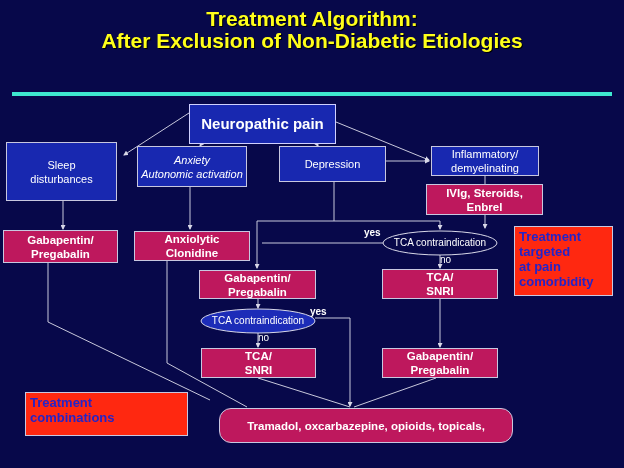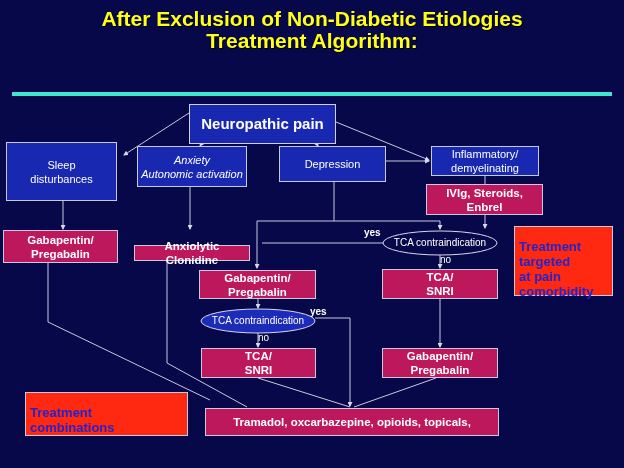--- a/index.html
+++ b/index.html
@@ -3,31 +3,31 @@
 <meta charset="utf-8">
 <style>
   html, body { margin:0; padding:0; }
   body { width:624px; height:468px; background:#07084a; position:relative; overflow:hidden; font-family:"Liberation Sans", sans-serif; }
   .title { position:absolute; left:0; width:624px; top:8px; text-align:center; color:#ffff1a; font-weight:bold; font-size:21px; line-height:22px; text-shadow:1px 1px 0 #000; }
   .rule { position:absolute; left:12px; top:92px; width:600px; height:4px; background:#3ee8d0; }
   .box { position:absolute; box-sizing:border-box; display:flex; align-items:center; justify-content:center; text-align:center; font-weight:bold; color:#fff; border:1px solid #c8c8e0; white-space:pre-line; }
   .blue { background:#1828b0; font-weight:normal; font-size:11px; line-height:14px; }
   .blue.big { font-weight:bold; font-size:15px; border:1px solid #d0d0ff; }
   .violet { background:#be185d; font-size:11.5px; line-height:14px; }
-  .red { background:#ff2810; color:#2424c8; font-size:13px; line-height:15px; justify-content:flex-start; align-items:flex-start; text-align:left; padding:12px 4px; }
+  .red { background:#ff2810; color:#2424c8; font-size:13px; line-height:15px; justify-content:flex-start; align-items:flex-start; text-align:left; padding:2px 4px; }
   .label { position:absolute; color:#fff; font-size:10px; font-weight:bold; }
   svg { position:absolute; left:0; top:0; }
   .oval-text { position:absolute; color:#fff; font-size:10px; text-align:center; }
 </style>
 </head>
 <body>
 
 <div class="title">
+  <div>Treatment Algorithm:</div>
   <div>After Exclusion of Non-Diabetic Etiologies</div>
-  <div>Treatment Algorithm:</div>
 </div>
 <div class="rule"></div>
 
 <svg width="624" height="468">
   <defs>
     <marker id="ah" markerWidth="5" markerHeight="5" refX="4" refY="2.5" orient="auto">
       <path d="M0,0 L5,2.5 L0,5 z" fill="#d8d8e8"></path>
     </marker>
   </defs>
   <g stroke="#c8c8dc" stroke-width="1" fill="none">
@@ -63,31 +63,31 @@
 <div class="box blue" style="left:137px;top:146px;width:110px;height:41px;font-style:italic;">Anxiety
 Autonomic activation</div>
 <div class="box blue" style="left:279px;top:146px;width:107px;height:36px;">Depression</div>
 <div class="box blue" style="left:431px;top:146px;width:108px;height:30px;">Inflammatory/
 demyelinating</div>
 <div class="box violet" style="left:426px;top:184px;width:117px;height:31px;">IVIg, Steroids,
 Enbrel</div>
 
 <div class="box violet" style="left:3px;top:230px;width:115px;height:33px;">Gabapentin/
 Pregabalin</div>
-<div class="box violet" style="left:134px;top:245px;width:116px;height:16px;">Anxiolytic
+<div class="box violet" style="left:134px;top:231px;width:116px;height:30px;">Anxiolytic
 Clonidine</div>
 <div class="box violet" style="left:199px;top:270px;width:117px;height:29px;">Gabapentin/
 Pregabalin</div>
 <div class="box violet" style="left:382px;top:269px;width:116px;height:30px;">TCA/
 SNRI</div>
 <div class="box violet" style="left:201px;top:348px;width:115px;height:30px;">TCA/
 SNRI</div>
 <div class="box violet" style="left:382px;top:348px;width:116px;height:30px;">Gabapentin/
 Pregabalin</div>
-<div class="box violet" style="left:205px;top:408px;width:294px;height:28px;">Tramadol, oxcarbazepine, opioids, topicals,</div>
+<div class="box violet" style="left:219px;top:408px;width:294px;height:35px;border-radius:12px;">Tramadol, oxcarbazepine, opioids, topicals,</div>
 
 <div class="oval-text" style="left:383px;top:237px;width:114px;">TCA contraindication</div>
 <div class="oval-text" style="left:201px;top:315px;width:114px;">TCA contraindication</div>
 
 <div class="label" style="left:364px;top:227px;">yes</div>
 <div class="label" style="left:440px;top:254px;font-weight:normal;">no</div>
 <div class="label" style="left:310px;top:306px;">yes</div>
 <div class="label" style="left:258px;top:332px;font-weight:normal;">no</div>
 
 <div class="box red" style="left:514px;top:226px;width:99px;height:70px;">Treatment

